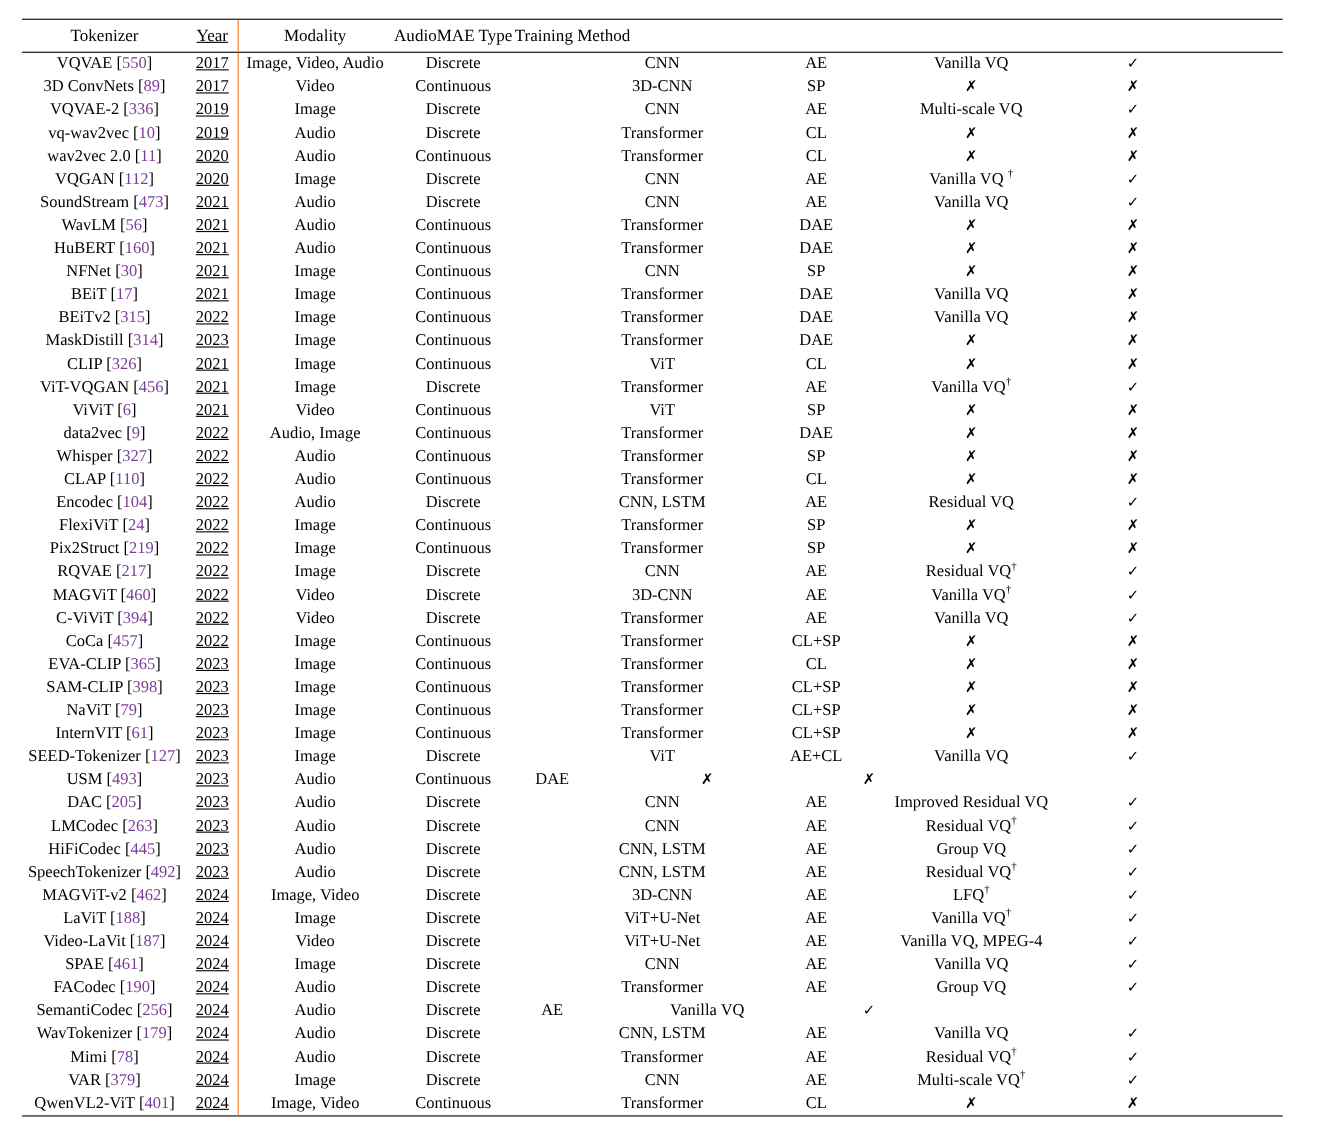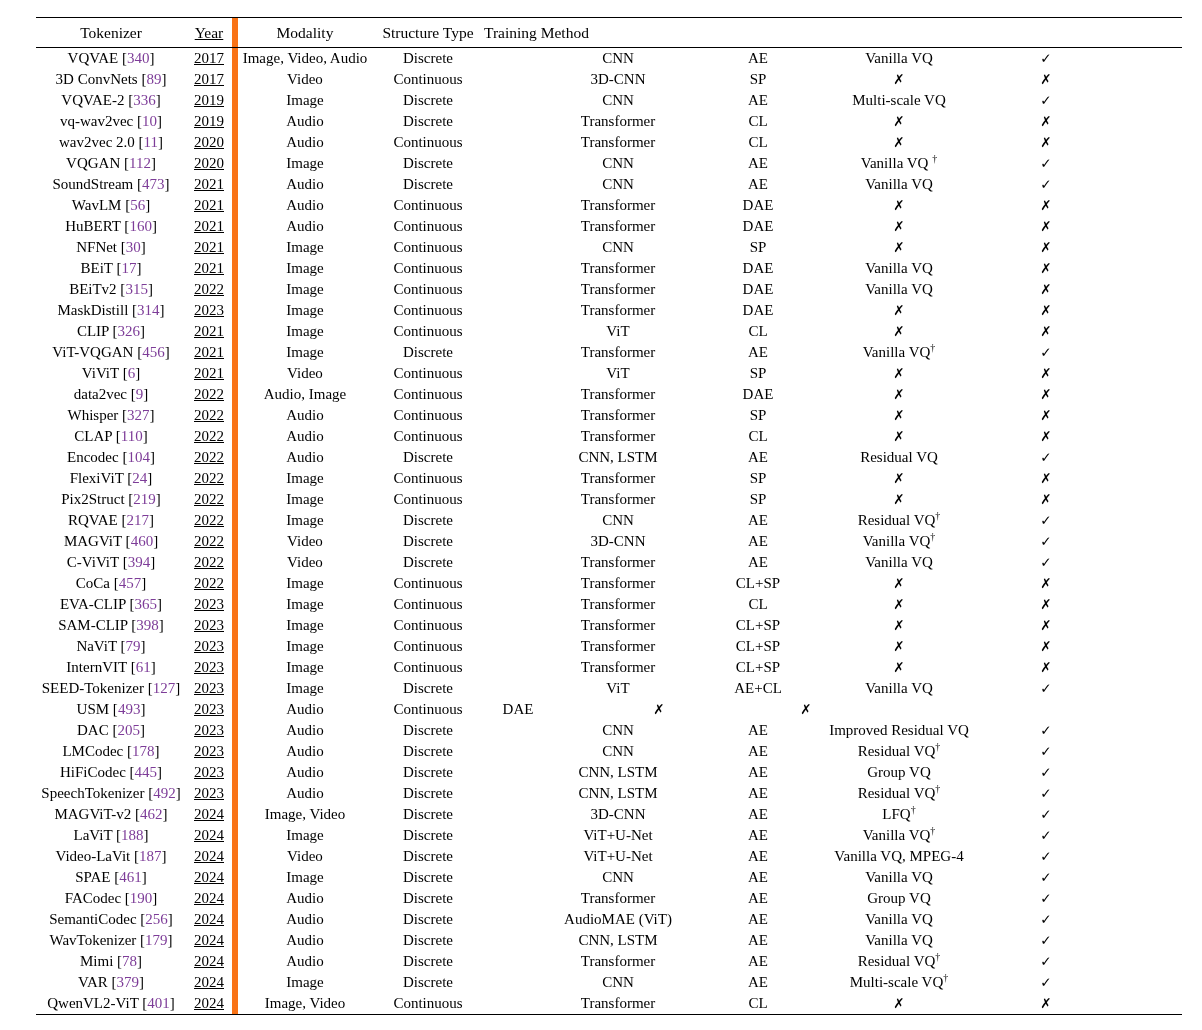--- a/index.html
+++ b/index.html
@@ -2,60 +2,60 @@
 <html style="--ref-color: #7D3C98;"><head>
 <meta charset="utf-8">
 <style>
   html,body{margin:0;padding:0;}
   body{
     width:1202px;height:1030px;position:relative;background:#ffffff;
     font-family:"Liberation Serif", serif;color:#000;
     -webkit-font-smoothing:antialiased;
   }
   .table{
-    position:absolute;left:36px;top:17px;width:1146px;
+    position:absolute;left:20px;top:17px;width:1146px;
     border-top:1.6px solid #000;border-bottom:1.6px solid #000;
   }
   .thead{
     display:flex;height:29px;line-height:29px;
     border-bottom:0.9px solid #000;font-size:15.5px;
   }
   .tr{display:flex;height:21px;line-height:21px;font-size:15px;}
   .th,.td{
     text-align:center;white-space:nowrap;box-sizing:border-box;
     flex:0 0 auto;overflow:visible;
   }
   .c0{width:150px;}
   .c1{width:46px;text-decoration:underline;}
-  .c2{width:140px;border-left:6px solid #f97316;}
+  .c2{width:140px;border-left:1px solid #f97316;}
   .c3{width:112px;}
   .c4{width:240px;padding-left:28px;}
   .c5{width:80px;padding-right:12px;}
   .c6{width:190px;}
   .c7{width:188px;padding-right:84px;}
   .ref{color:var(--ref-color,#7D3C98);cursor:pointer;}
   .mark{
     font-family:"DejaVu Sans", sans-serif;font-weight:700;font-size:13.5px;
   }
   sup{font-size:10px;line-height:0;}
 </style>
 </head>
 <body>
 
 <div class="table">
   <div class="thead">
     <div class="th c0">Tokenizer</div>
     <div class="th c1">Year</div>
     <div class="th c2">Modality</div>
-    <div class="th c3">Structure Type</div>
+    <div class="th c3">AudioMAE Type</div>
     <div class="th c5">Training Method</div>
   </div>
   <div class="tbody">
       <div class="tr">
-        <div class="td c0">VQVAE [<span class="ref">340</span>]</div>
+        <div class="td c0">VQVAE [<span class="ref">550</span>]</div>
         <div class="td c1">2017</div>
         <div class="td c2">Image, Video, Audio</div>
         <div class="td c3">Discrete</div>
         <div class="td c4">CNN</div>
         <div class="td c5">AE</div>
         <div class="td c6">Vanilla VQ</div>
         <div class="td c7"><span class="mark">✓</span></div>
       </div>
       <div class="tr">
         <div class="td c0">3D ConvNets [<span class="ref">89</span>]</div>
@@ -370,21 +370,21 @@
         <div class="td c0">DAC [<span class="ref">205</span>]</div>
         <div class="td c1">2023</div>
         <div class="td c2">Audio</div>
         <div class="td c3">Discrete</div>
         <div class="td c4">CNN</div>
         <div class="td c5">AE</div>
         <div class="td c6">Improved Residual VQ</div>
         <div class="td c7"><span class="mark">✓</span></div>
       </div>
       <div class="tr">
-        <div class="td c0">LMCodec [<span class="ref">178</span>]</div>
+        <div class="td c0">LMCodec [<span class="ref">263</span>]</div>
         <div class="td c1">2023</div>
         <div class="td c2">Audio</div>
         <div class="td c3">Discrete</div>
         <div class="td c4">CNN</div>
         <div class="td c5">AE</div>
         <div class="td c6">Residual VQ<sup>†</sup></div>
         <div class="td c7"><span class="mark">✓</span></div>
       </div>
       <div class="tr">
         <div class="td c0">HiFiCodec [<span class="ref">445</span>]</div>
@@ -454,21 +454,20 @@
         <div class="td c4">Transformer</div>
         <div class="td c5">AE</div>
         <div class="td c6">Group VQ</div>
         <div class="td c7"><span class="mark">✓</span></div>
       </div>
       <div class="tr">
         <div class="td c0">SemantiCodec [<span class="ref">256</span>]</div>
         <div class="td c1">2024</div>
         <div class="td c2">Audio</div>
         <div class="td c3">Discrete</div>
-        <div class="td c4">AudioMAE (ViT)</div>
         <div class="td c5">AE</div>
         <div class="td c6">Vanilla VQ</div>
         <div class="td c7"><span class="mark">✓</span></div>
       </div>
       <div class="tr">
         <div class="td c0">WavTokenizer [<span class="ref">179</span>]</div>
         <div class="td c1">2024</div>
         <div class="td c2">Audio</div>
         <div class="td c3">Discrete</div>
         <div class="td c4">CNN, LSTM</div>

